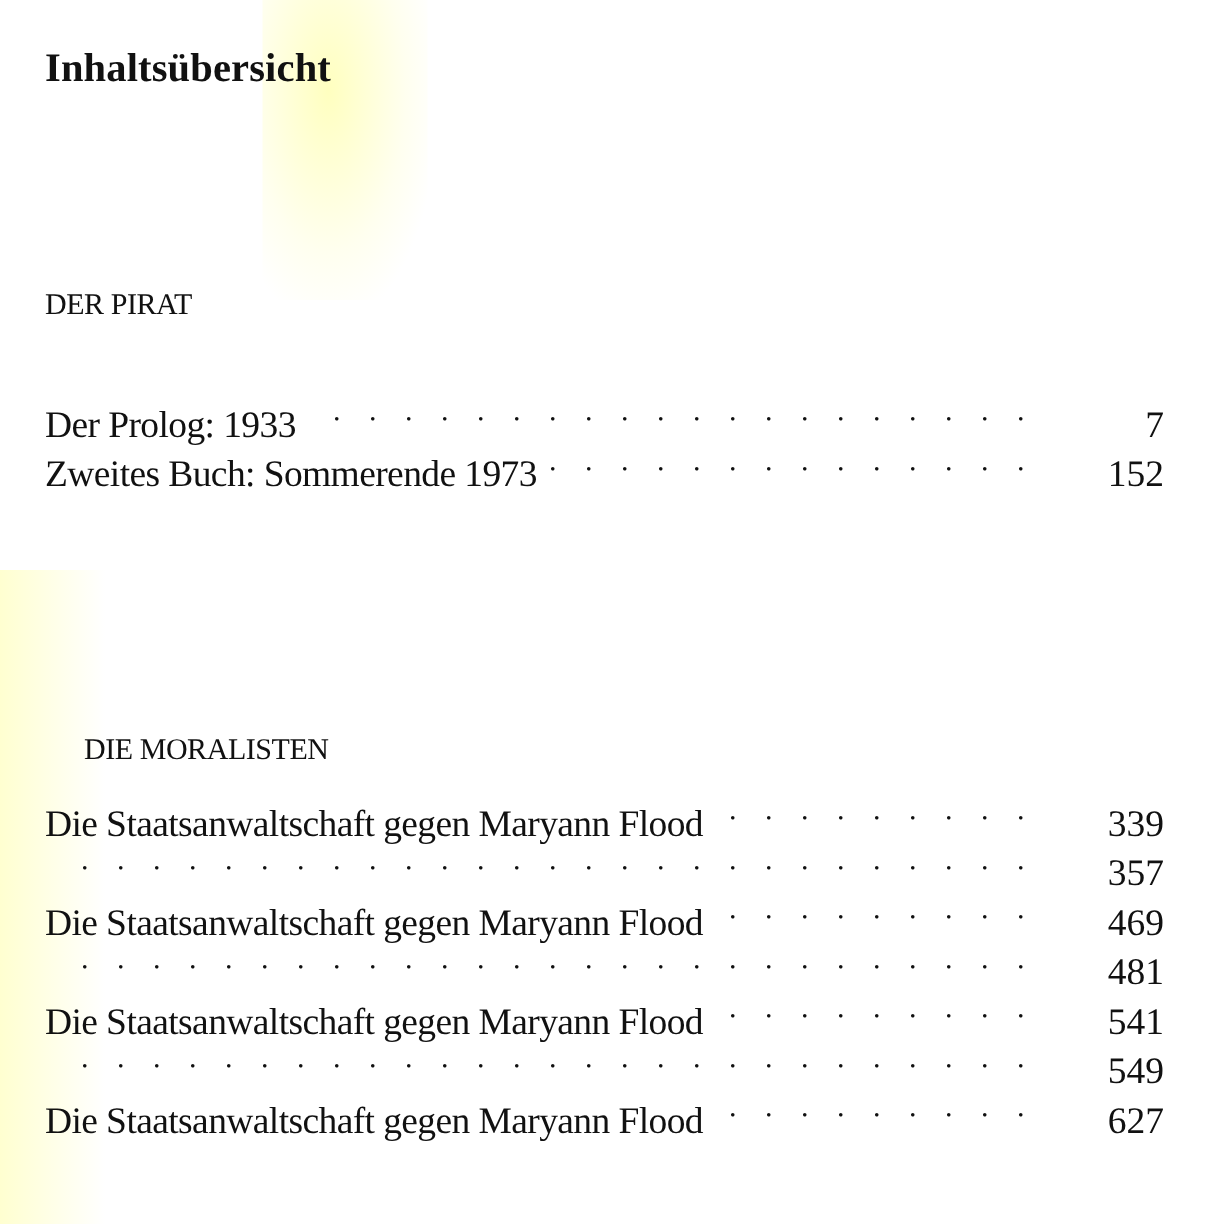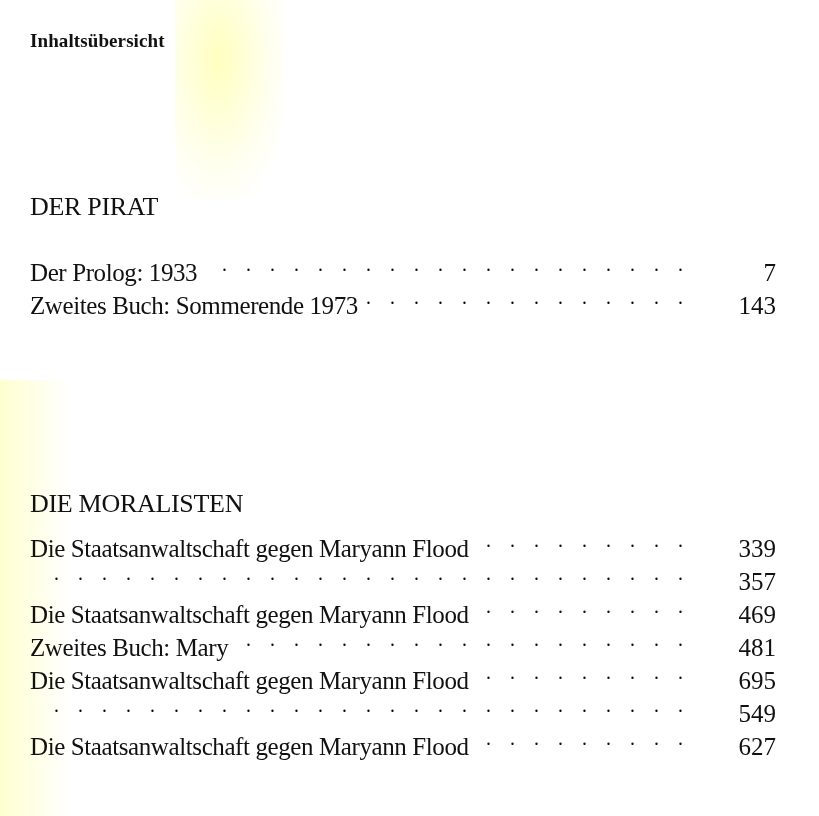--- a/index.html
+++ b/index.html
@@ -30,41 +30,41 @@
       top: 0;
       width: 110px;
       height: 200px;
       background: radial-gradient(ellipse at 40% 30%, rgba(255,255,170,0.75), rgba(255,255,210,0.35) 55%, rgba(255,255,255,0) 80%);
       pointer-events: none;
     }
     .page-title {
       position: absolute;
       left: 30px;
       top: 30px;
-      font-size: 19px;
+      font-size: 27px;
       font-weight: bold;
       letter-spacing: 0.1px;
     }
     .part-title {
       position: absolute;
       left: 30px;
-      font-size: 26px;
+      font-size: 20px;
       letter-spacing: -0.3px;
     }
     .part-1 { top: 192px; }
-    .part-2 { top: 489px; }
+    .part-2 { top: 489px; margin-left: 26px; }
     .toc-list {
       position: absolute;
       left: 30px;
       width: 746px;
       margin: 0;
       padding: 0;
       list-style: none;
     }
-    .list-1 { top: 248px; }
+    .list-1 { top: 258px; }
     .list-2 { top: 524px; }
     .toc-entry {
       display: flex;
       align-items: baseline;
       height: 33px;
       font-size: 25px;
       line-height: 33px;
       white-space: nowrap;
     }
     .entry-title {
@@ -103,49 +103,48 @@
 <div class="part-title part-1">DER PIRAT</div>
 <ul class="toc-list list-1">
   <li class="toc-entry">
     <span class="entry-title">Der Prolog: 1933</span>
     <span class="entry-leader"></span>
     <span class="entry-page">7</span>
   </li>
   <li class="toc-entry">
     <span class="entry-title">Zweites Buch: Sommerende 1973</span>
     <span class="entry-leader"></span>
-    <span class="entry-page">143</span>
+    <span class="entry-page">152</span>
   </li>
 </ul>
 
 <div class="part-title part-2">DIE MORALISTEN</div>
 <ul class="toc-list list-2">
   <li class="toc-entry">
     <span class="entry-title">Die Staatsanwaltschaft gegen Maryann Flood</span>
     <span class="entry-leader"></span>
     <span class="entry-page">339</span>
   </li>
   <li class="toc-entry">
     <span class="entry-leader"></span>
     <span class="entry-page">357</span>
   </li>
   <li class="toc-entry">
     <span class="entry-title">Die Staatsanwaltschaft gegen Maryann Flood</span>
     <span class="entry-leader"></span>
     <span class="entry-page">469</span>
   </li>
   <li class="toc-entry">
-    <span class="entry-title">Zweites Buch: Mary</span>
     <span class="entry-leader"></span>
     <span class="entry-page">481</span>
   </li>
   <li class="toc-entry">
     <span class="entry-title">Die Staatsanwaltschaft gegen Maryann Flood</span>
     <span class="entry-leader"></span>
-    <span class="entry-page">695</span>
+    <span class="entry-page">541</span>
   </li>
   <li class="toc-entry">
     <span class="entry-leader"></span>
     <span class="entry-page">549</span>
   </li>
   <li class="toc-entry">
     <span class="entry-title">Die Staatsanwaltschaft gegen Maryann Flood</span>
     <span class="entry-leader"></span>
     <span class="entry-page">627</span>
   </li>

